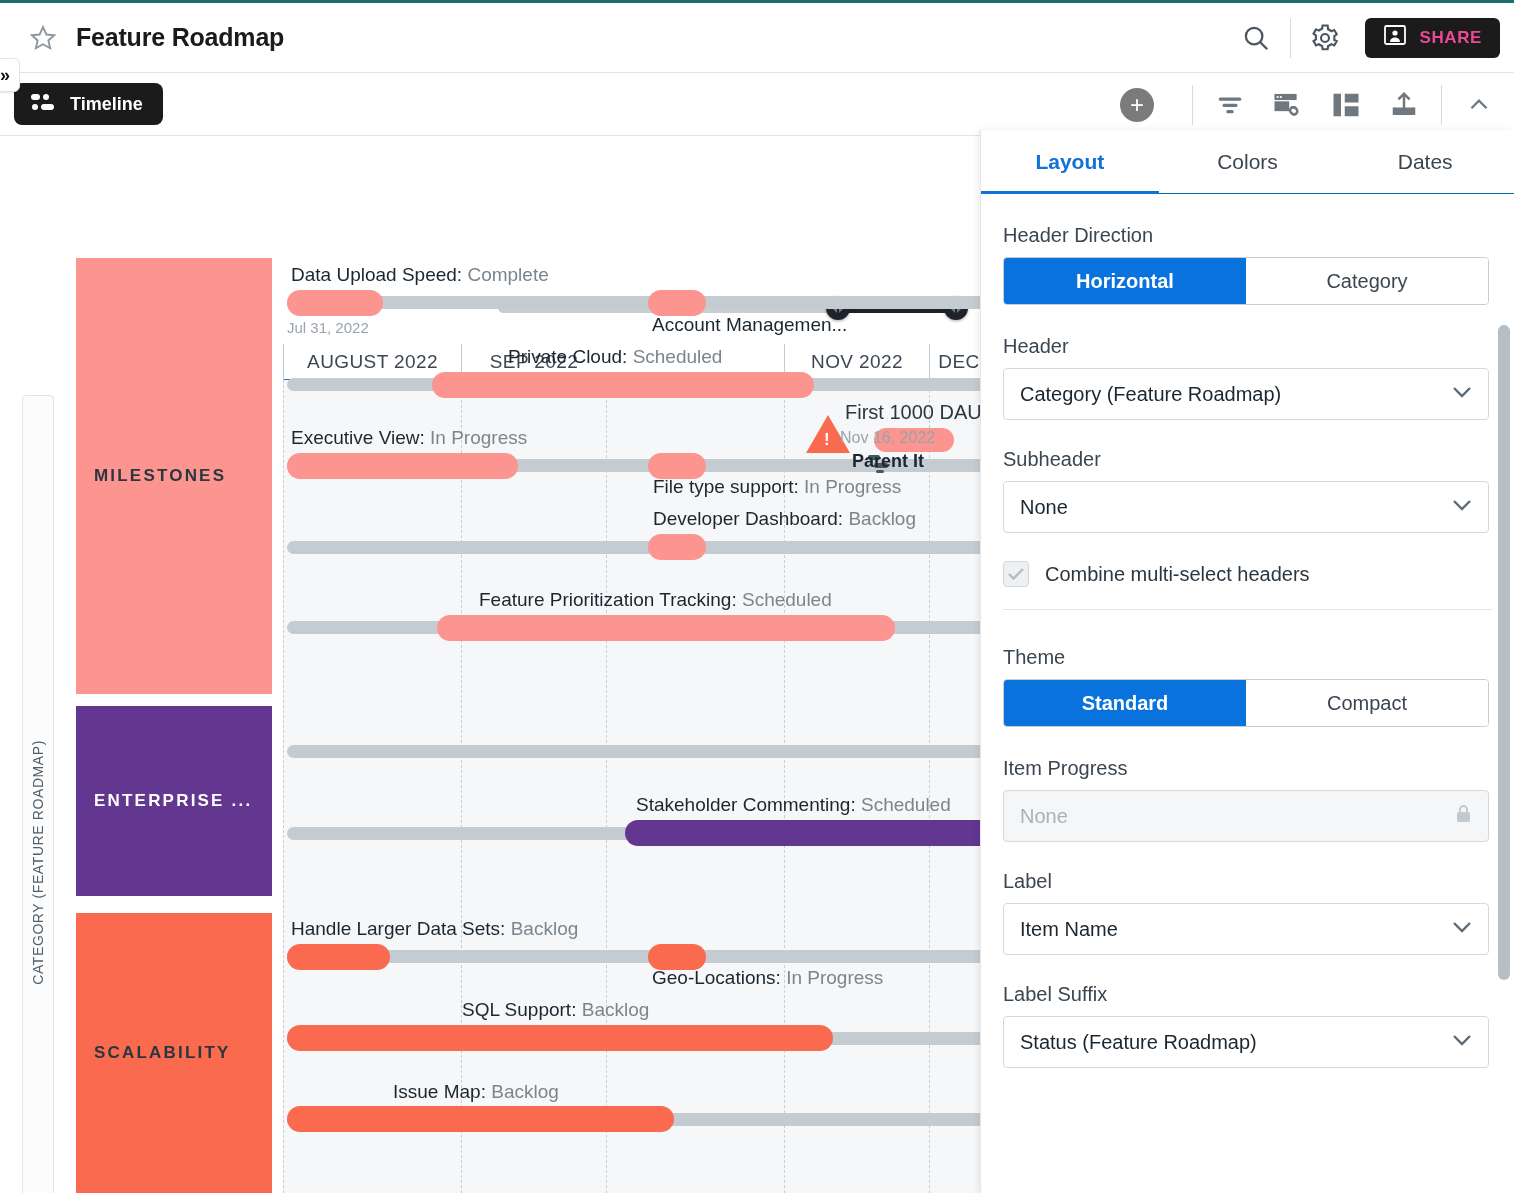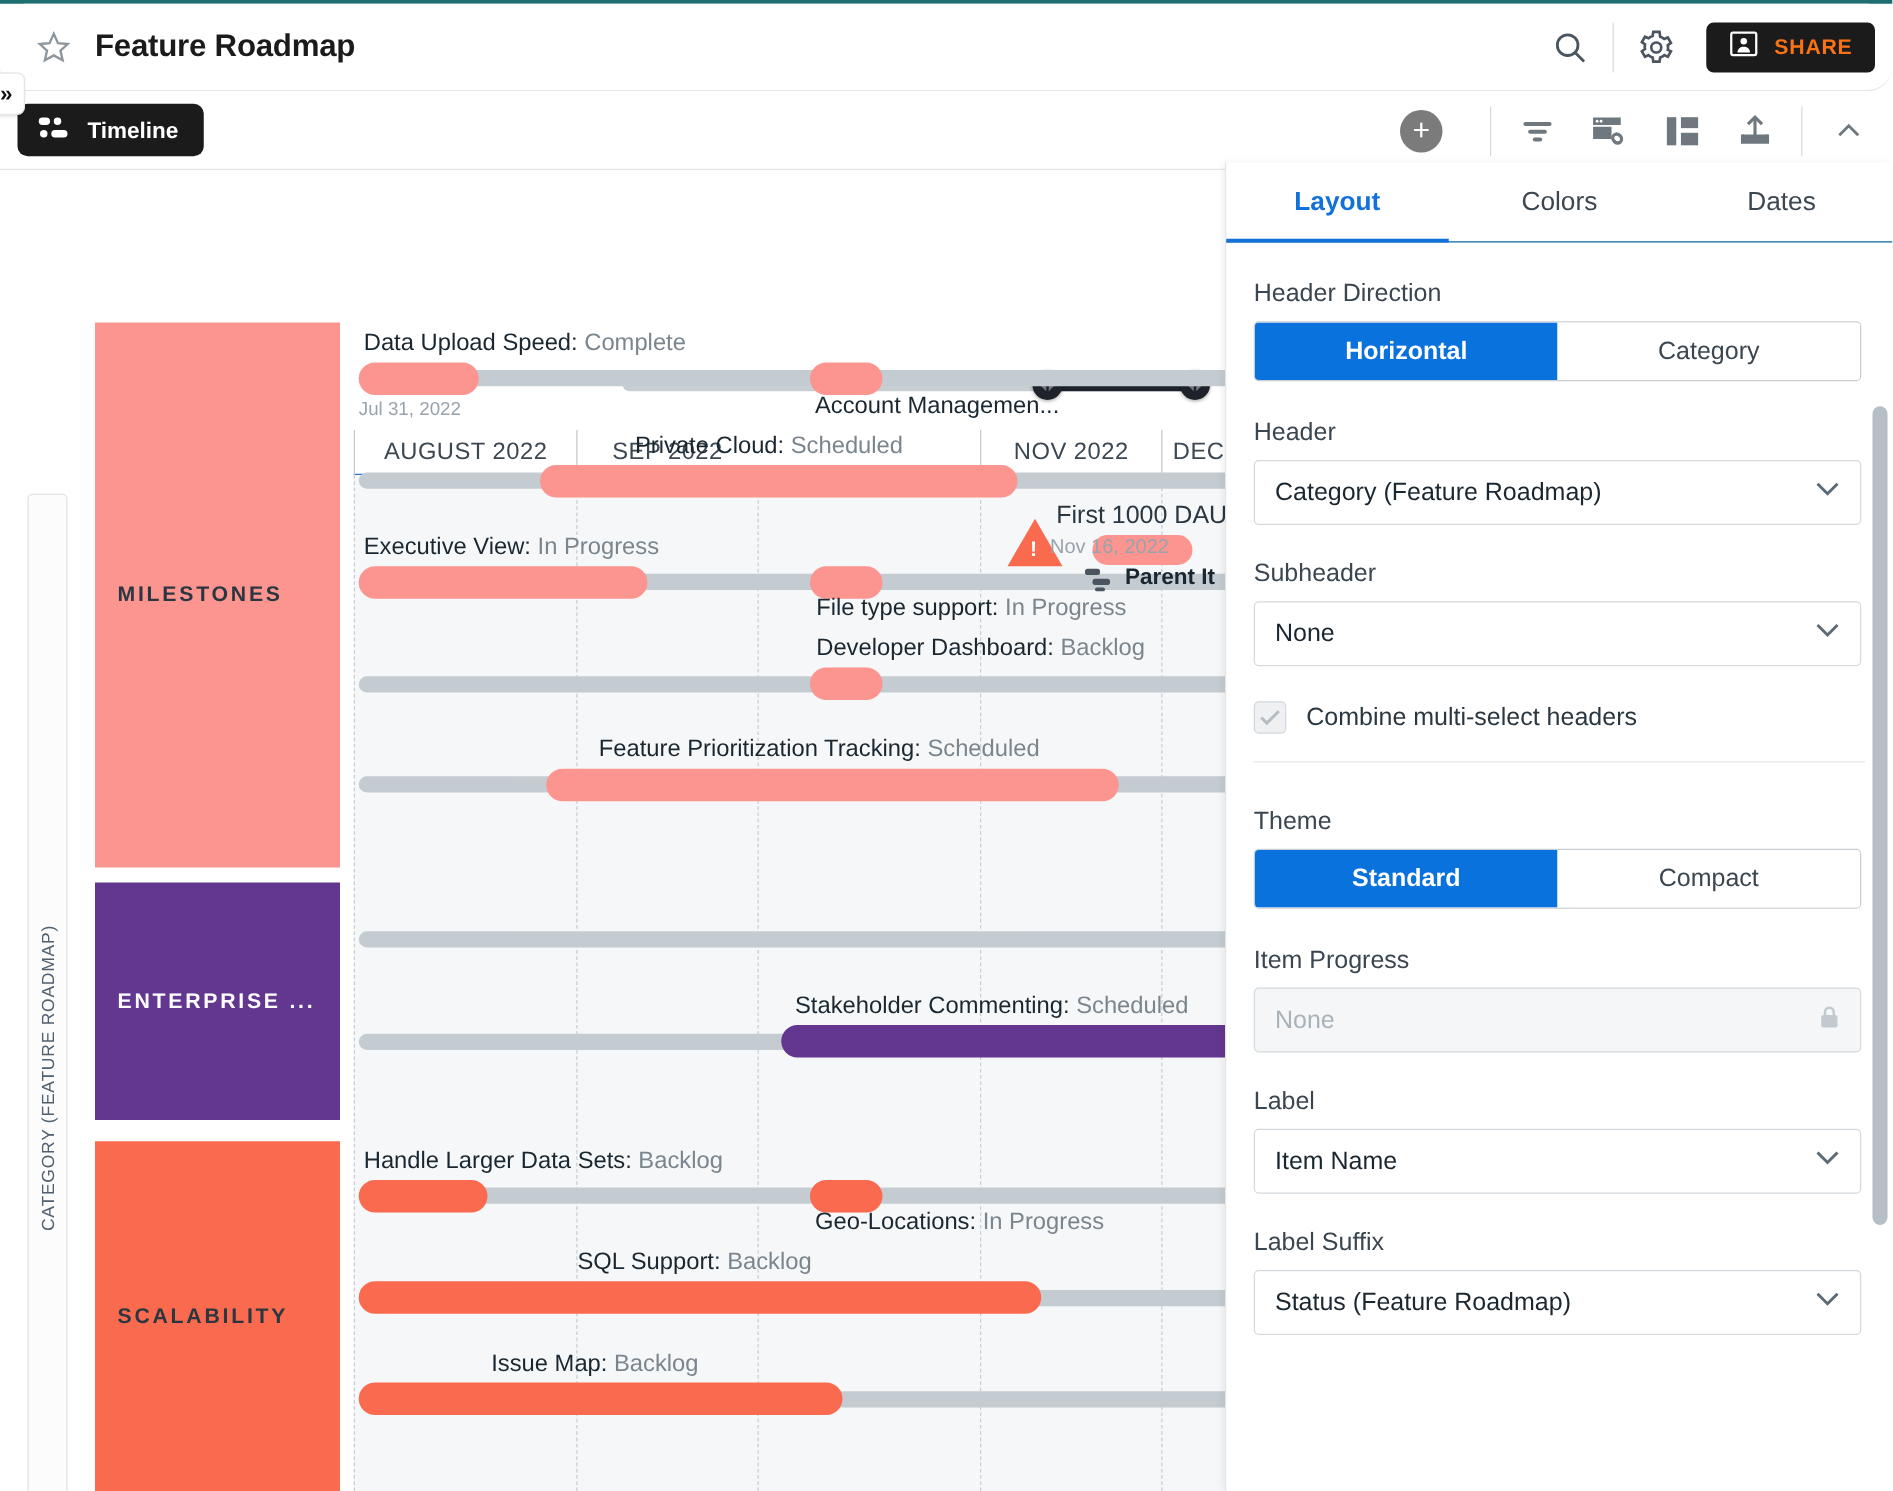--- a/index.html
+++ b/index.html
@@ -12,30 +12,29 @@
   #app { position: relative; width: 1514px; height: 1193px; }
 
   
   .teal-line { position:absolute; top:0; left:0; width:1514px; height:3px; background:#1d6f6f; }
 
   
   .topbar {
     position: absolute; top: 3px; left: 0; width: 1514px; height: 70px;
     background: #fff; display: flex; align-items: center;
     border-bottom: 1px solid #e3e6e8;
-    border-radius: 20px;
   }
   .star-icon { margin-left: 28px; width: 30px; height: 30px; display:flex; align-items:center; justify-content:center; cursor:pointer; }
   .page-title { margin-left: 18px; font-size: 25px; font-weight: bold; color: #1b1b1b; letter-spacing: -0.2px; }
   .topbar-right { margin-left:auto; display:flex; align-items:center; height:100%; }
   .icon-btn { width:52px; height:52px; display:flex; align-items:center; justify-content:center; cursor:pointer; }
   .vdiv { width:1px; height:40px; background:#d7dbde; margin: 0 8px; }
   .share-btn {
     display:flex; align-items:center; gap:12px;
-    background:#1b1b1b; color:#f97316; border-radius:6px;
+    background:#1b1b1b; color:#ec4899; border-radius:6px;
     height:40px; padding: 0 18px; margin-right: 14px; margin-left:14px;
     font-size: 17px; font-weight: bold; letter-spacing:0.6px; cursor:pointer;
   }
 
   
   .subbar {
     position:absolute; top:74px; left:0; width:1514px; height:62px;
     background:#fff; border-bottom:1px solid #e3e6e8;
     display:flex; align-items:center;
   }
@@ -381,21 +380,21 @@
     <div class="milestone-dot" style="left:874px; top:291px; width:80px; background:#fc948f;"></div>
     <div class="barlabel" style="left:845px; top:264px; font-size:20px;">First 1000 DAUs</div>
     <div class="milestone-date" style="left:840px; top:292px;">Nov 16, 2022</div>
     <span style="position:absolute; left:866px; top:317px;">
       <svg width="24" height="20" viewBox="0 0 24 20" fill="#4b5560">
         <rect x="2" y="1" width="12" height="5" rx="2"></rect>
           <rect x="8" y="9" width="14" height="5" rx="2"></rect>
         <rect x="10" y="16" width="8" height="3" rx="1.5"></rect>
       </svg>
     </span>
-    <div class="parent-chip" style="left:900px; top:314px;text-align:right;">Parent It</div>
+    <div class="parent-chip" style="left:852px; top:314px;text-align:right;">Parent It</div>
   </div>
 
   <div class="panel">
     <div class="panel-tabs">
       <div class="panel-tab active">Layout</div>
       <div class="panel-tab">Colors</div>
       <div class="panel-tab">Dates</div>
     </div>
 
     <div class="panel-body">

